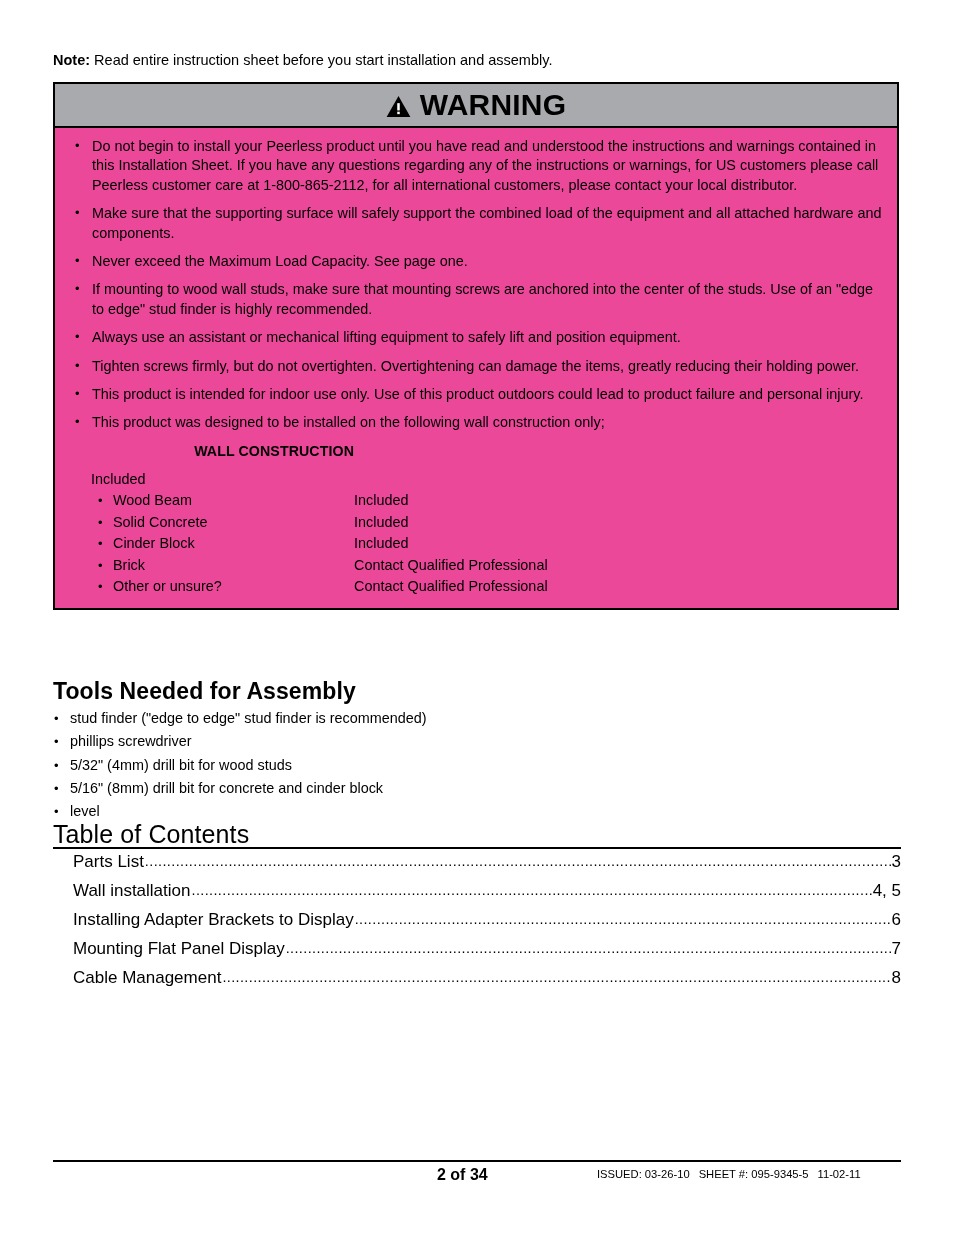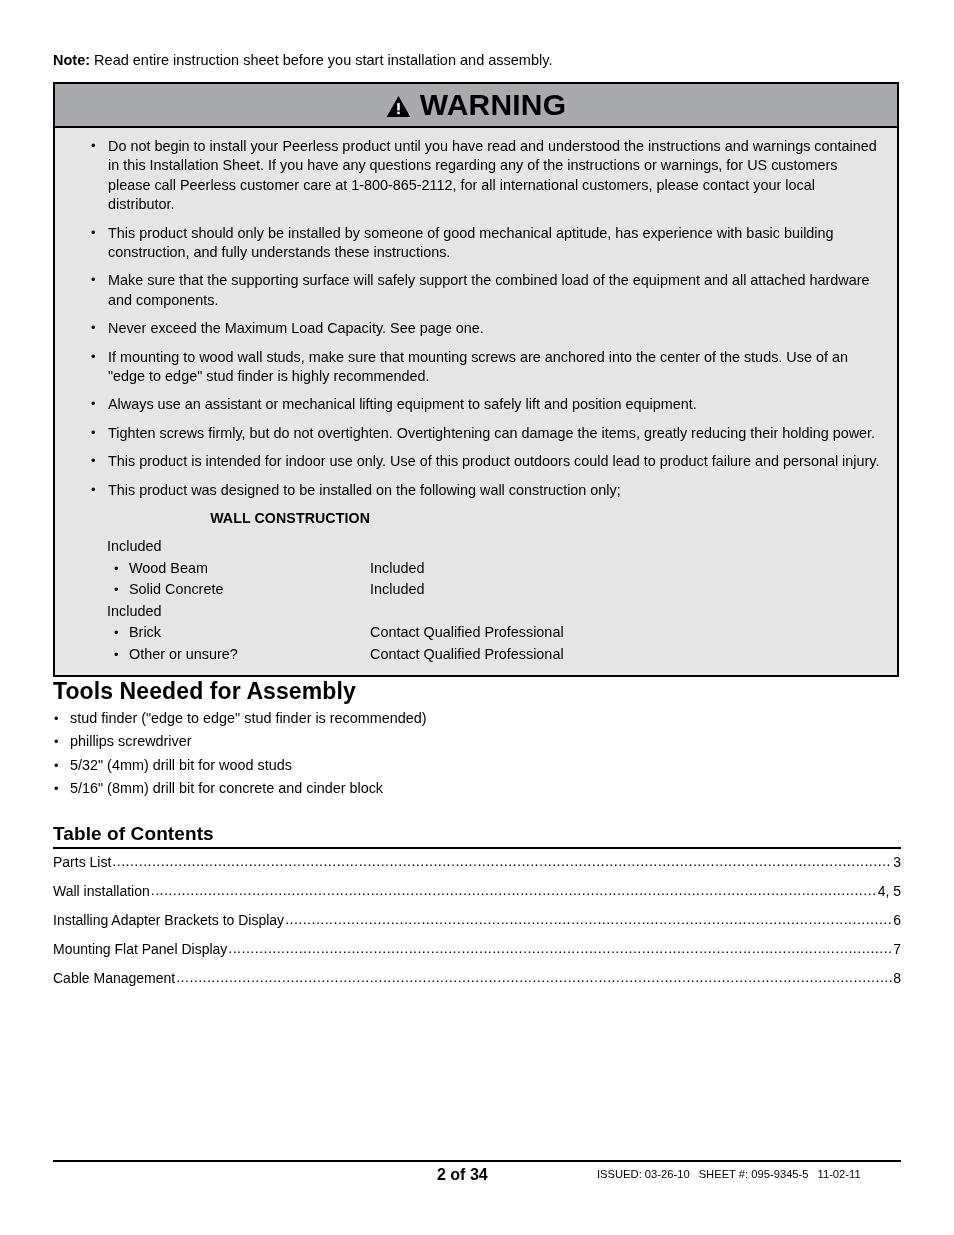--- a/index.html
+++ b/index.html
@@ -43,21 +43,21 @@
   .note-label { font-weight: bold; }
 
   
   .warning-box {
     position: absolute;
     left: 0;
     top: 81px;
     width: 846px;
     border: 2px solid #000000;
     box-sizing: border-box;
-    background: #e5e5e5;
+    background: #ec4899;
   }
   .warning-header {
     background: #a8aaad;
     border-bottom: 2px solid #000000;
     height: 42px;
     display: flex;
     align-items: center;
     justify-content: center;
     gap: 9px;
   }
@@ -69,21 +69,20 @@
   }
   .warning-title {
     font-size: 30px;
     font-weight: bold;
     letter-spacing: 0.2px;
     line-height: 30px;
   }
 
   .warning-body {
     padding: 9px 14px 10px 14px;
-    margin-left: 16px;
   }
 
   ul.warn-list {
     list-style: none;
     margin: 0;
     padding: 0;
   }
   ul.warn-list > li {
     position: relative;
     padding-left: 23px;
@@ -168,22 +167,22 @@
   }
 
   
   .toc-heading-wrap {
     position: absolute;
     left: 0;
     top: 822px;
     width: 848px;
   }
   .toc-heading {
-    font-size: 19px;
-    font-weight: bold;
+    font-size: 25px;
+    font-weight: normal;
     letter-spacing: 0.1px;
     display: inline-block;
     line-height: 22px;
   }
   .toc-rule {
     position: absolute;
     left: 0;
     top: 24px;
     width: 848px;
     height: 2px;
@@ -192,25 +191,26 @@
 
   .toc-list {
     position: absolute;
     left: 0;
     top: 852px;
     width: 848px;
   }
   .toc-item {
     display: flex;
     align-items: baseline;
-    font-size: 14px;
+    font-size: 17px;
     line-height: 18px;
     height: 29px;
     white-space: nowrap;
     overflow: hidden;
+    margin-left: 20px;
   }
   .toc-label { flex: 0 0 auto; }
   .toc-dots {
     flex: 1 1 auto;
     overflow: hidden;
     margin: 0 1px;
     color: #000;
     font-size: 14.4px;
     letter-spacing: 0.4px;
     position: relative;
@@ -264,21 +264,20 @@
           <polygon points="13,1 25.4,23 0.6,23" fill="#000000"></polygon>
           <rect x="11.7" y="8.5" width="2.6" height="7.6" fill="#ffffff"></rect>
           <rect x="11.7" y="17.4" width="2.6" height="2.6" fill="#ffffff"></rect>
         </svg>
         <div class="warning-title">WARNING</div>
       </div>
 
       <div class="warning-body">
         <ul class="warn-list">
           <li>Do not begin to install your Peerless product until you have read and understood the instructions and warnings contained in this Installation Sheet. If you have any questions regarding any of the instructions or warnings, for US customers please call Peerless customer care at 1-800-865-2112, for all international customers, please contact your local distributor.</li>
-          <li>This product should only be installed by someone of good mechanical aptitude, has experience with basic building construction, and fully understands these instructions.</li>
           <li>Make sure that the supporting surface will safely support the combined load of the equipment and all attached hardware and components.</li>
           <li>Never exceed the Maximum Load Capacity. See page one.</li>
           <li>If mounting to wood wall studs, make sure that mounting screws are anchored into the center of the studs. Use of an "edge to edge" stud finder is highly recommended.</li>
           <li>Always use an assistant or mechanical lifting equipment to safely lift and position equipment.</li>
           <li>Tighten screws firmly, but do not overtighten. Overtightening can damage the items, greatly reducing their holding power.</li>
           <li>This product is intended for indoor use only. Use of this product outdoors could lead to product failure and personal injury.</li>
           <li>This product was designed to be installed on the following wall construction only;</li>
         </ul>
 
         <div class="wall-table">
@@ -290,40 +289,42 @@
           </div>
           <div class="wall-row">
             <div class="col-a">Wood Beam</div>
             <div class="col-b">Included</div>
           </div>
           <div class="wall-row">
             <div class="col-a">Solid Concrete</div>
             <div class="col-b">Included</div>
           </div>
           <div class="wall-row">
+            <div class="col-a">Cinder Block</div>
             <div class="col-b">Included</div>
           </div>
           <div class="wall-row">
             <div class="col-a">Brick</div>
             <div class="col-b">Contact Qualified Professional</div>
           </div>
           <div class="wall-row">
             <div class="col-a">Other or unsure?</div>
             <div class="col-b">Contact Qualified Professional</div>
           </div>
         </div>
       </div>
     </div>
 
     <div class="tools-heading">Tools Needed for Assembly</div>
     <ul class="tools-list">
       <li>stud finder ("edge to edge" stud finder is recommended)</li>
       <li>phillips screwdriver</li>
       <li>5/32" (4mm) drill bit for wood studs</li>
       <li>5/16" (8mm) drill bit for concrete and cinder block</li>
+      <li>level</li>
     </ul>
 
     <div class="toc-heading-wrap">
       <span class="toc-heading">Table of Contents</span>
       <div class="toc-rule"></div>
     </div>
 
     <div class="toc-list">
       <div class="toc-item">
         <span class="toc-label">Parts List</span>

